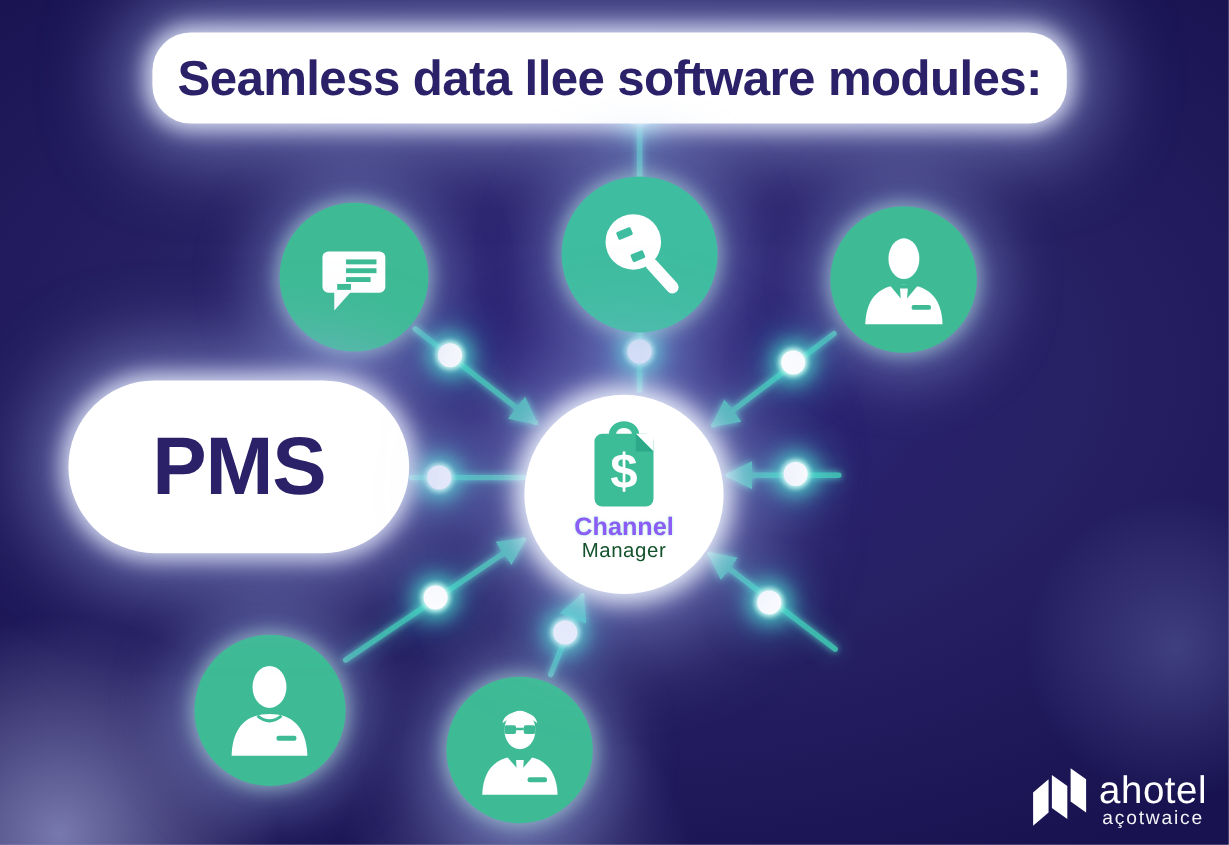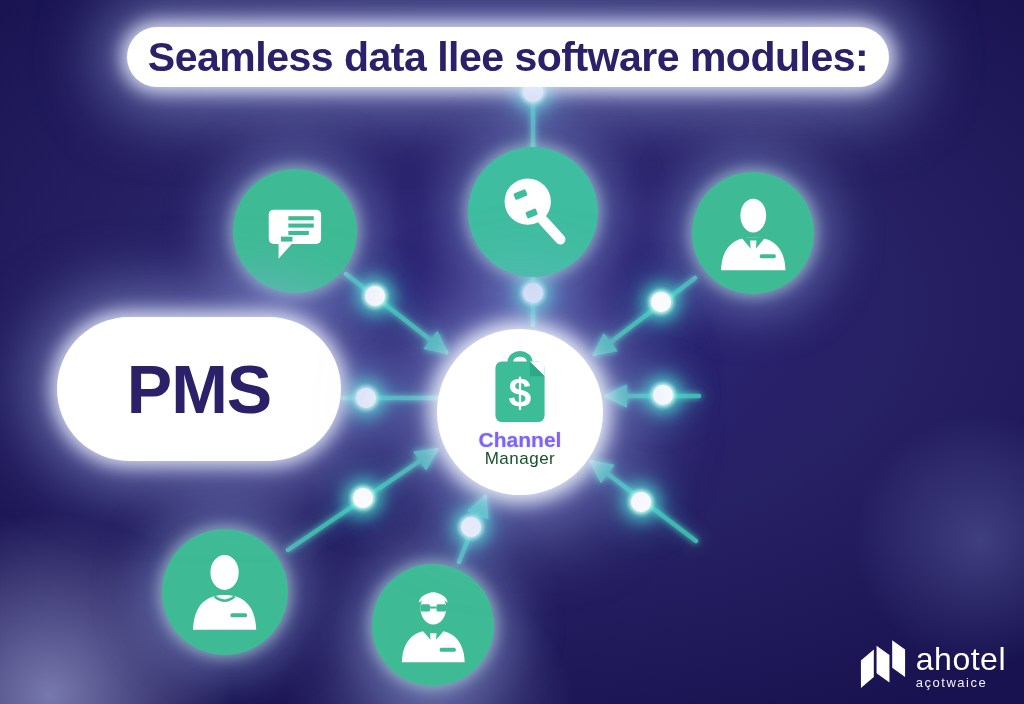--- a/index.html
+++ b/index.html
@@ -19,44 +19,44 @@
     position:absolute;z-index:3;background:#fff;display:flex;align-items:center;justify-content:center;
     box-shadow:0 0 18px 6px rgba(235,240,255,.85), 0 0 60px 30px rgba(160,175,235,.5);
     color:#2a2169;text-align:center;
   }
   .circle-node{
     position:absolute;z-index:3;border-radius:50%;background:#3ebb95;
     display:flex;align-items:center;justify-content:center;
     box-shadow:0 0 14px 4px rgba(190,240,230,.5), 0 0 48px 22px rgba(150,170,230,.45);
   }
   .circle-node svg{width:66%;height:66%;}
-  .title-pill{left:127px;top:27px;width:762px;height:60px;border-radius:32px;
+  .title-pill{left:127px;top:27px;width:762px;height:76px;border-radius:32px;
     font-size:41px;font-weight:bold;letter-spacing:-.5px;}
   .pms-pill{left:57px;top:317px;width:284px;height:144px;border-radius:72px;
     font-size:68px;font-weight:bold;letter-spacing:-1px;}
   .booking-pill{left:699px;top:321px;width:292px;height:146px;border-radius:73px;
     font-size:40px;line-height:1.08;letter-spacing:1px;}
   .crm-pill{left:681px;top:535px;width:204px;height:92px;border-radius:46px;
     font-size:50px;font-weight:bold;}
   .center-circle{
     position:absolute;z-index:3;left:437px;top:329px;width:166px;height:166px;border-radius:50%;background:#fff;
     display:flex;flex-direction:column;align-items:center;
     box-shadow:0 0 20px 8px rgba(240,245,255,.95), 0 0 75px 38px rgba(160,180,240,.55);
   }
   .center-circle svg.bag{width:74px;height:82px;margin-top:16px;}
   .center-label1{font-size:21px;font-weight:bold;color:#8b5cf6;line-height:1;margin-top:2px;
     text-shadow:0 0 2px rgba(60,195,170,.55);}
   .center-label2{font-size:17px;color:#14532d;line-height:1.1;letter-spacing:.5px;}
   .dot{position:absolute;z-index:2;width:20px;height:20px;border-radius:50%;background:#fff;
     box-shadow:0 0 4px 2px #d9fff6, 0 0 16px 8px rgba(70,230,205,.8), 0 0 32px 16px rgba(80,200,235,.35);}
   .logo{position:absolute;z-index:3;right:18px;bottom:12px;display:flex;align-items:center;gap:10px;color:#fff;}
   .logo .mark{width:46px;height:52px;}
-  .logo .words{display:flex;flex-direction:column;align-items:flex-start;line-height:1;}
+  .logo .words{display:flex;flex-direction:column;align-items:center;line-height:1;}
   .brand{font-size:32px;letter-spacing:.5px;}
-  .tagline{font-size:13px;letter-spacing:1.5px;margin-top:1px;opacity:.95;}
+  .tagline{font-size:16px;letter-spacing:1.5px;margin-top:1px;opacity:.95;}
 </style>
 </head>
 <body>
 
 <div class="stage">
 
   <svg class="wires" width="1024" height="704" viewBox="0 0 1024 704">
     <defs>
       <marker id="arrow" viewBox="0 0 10 10" refX="8.5" refY="5" markerWidth="5.2" markerHeight="5.2" orient="auto-start-reverse">
         <path d="M0,0 L10,5 L0,10 z" fill="#3eb9ac"></path>

